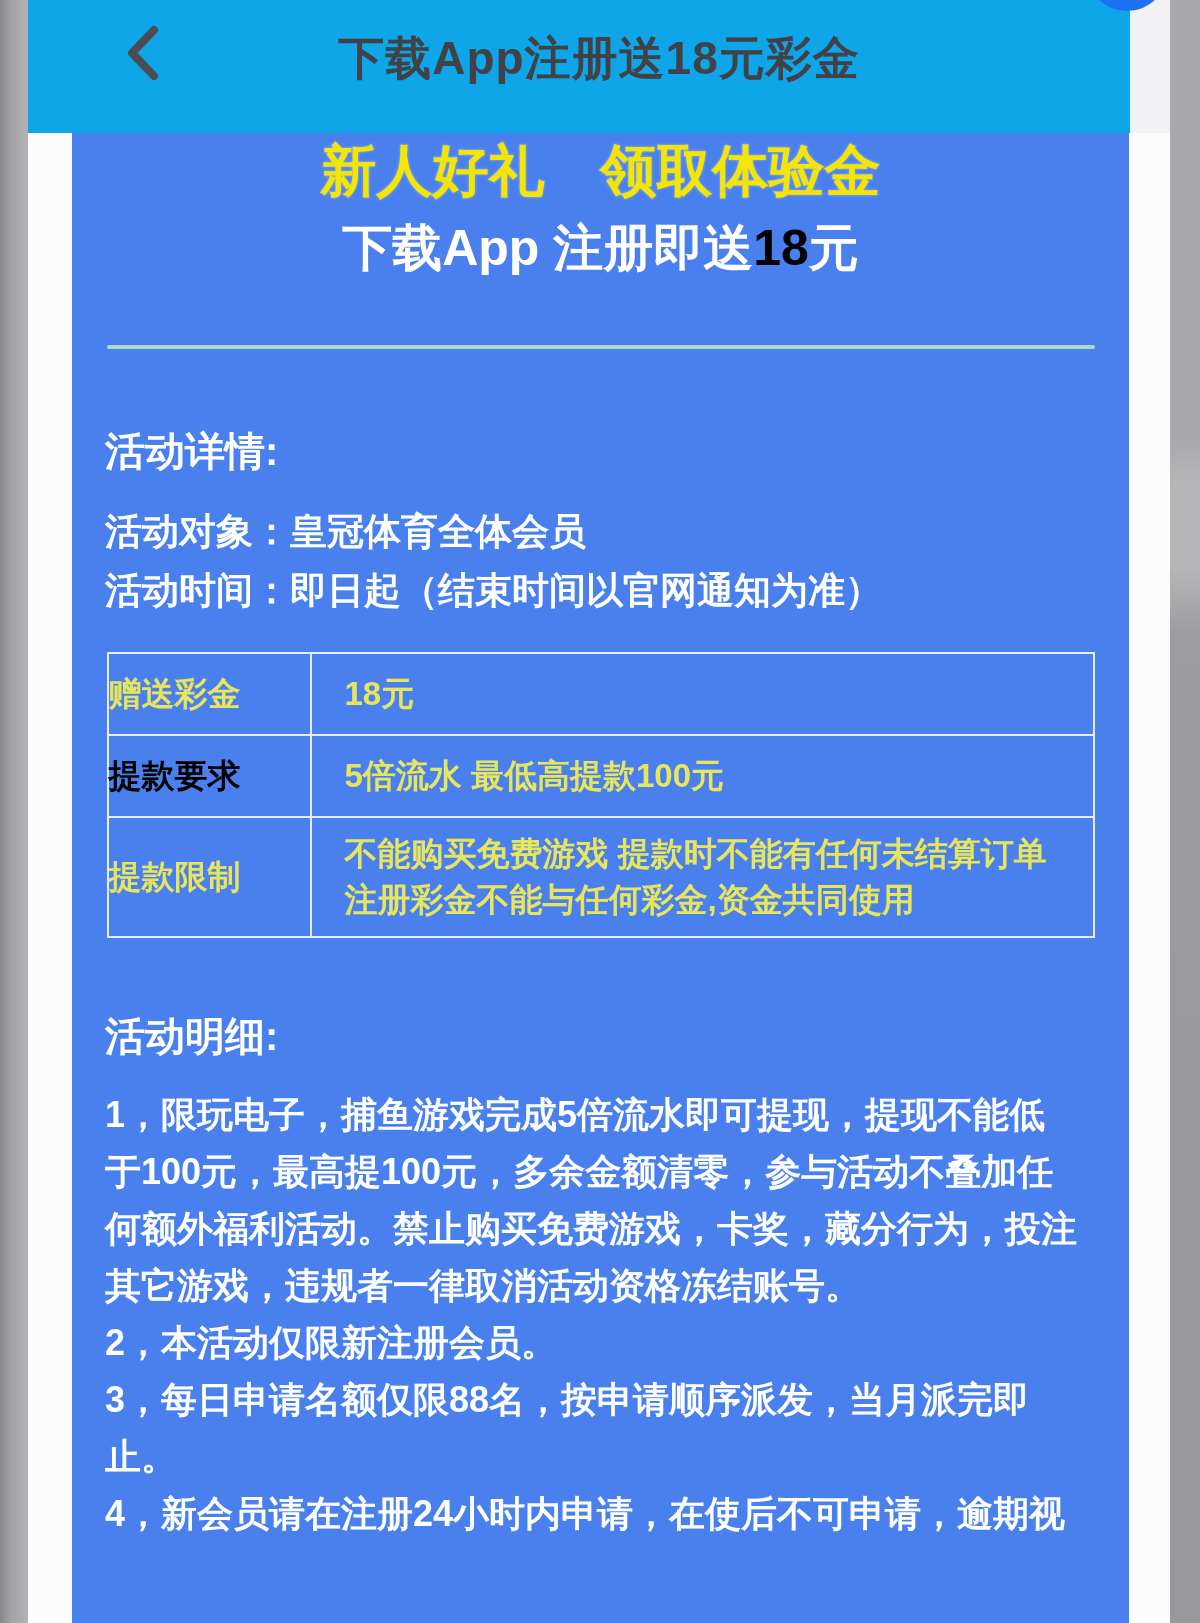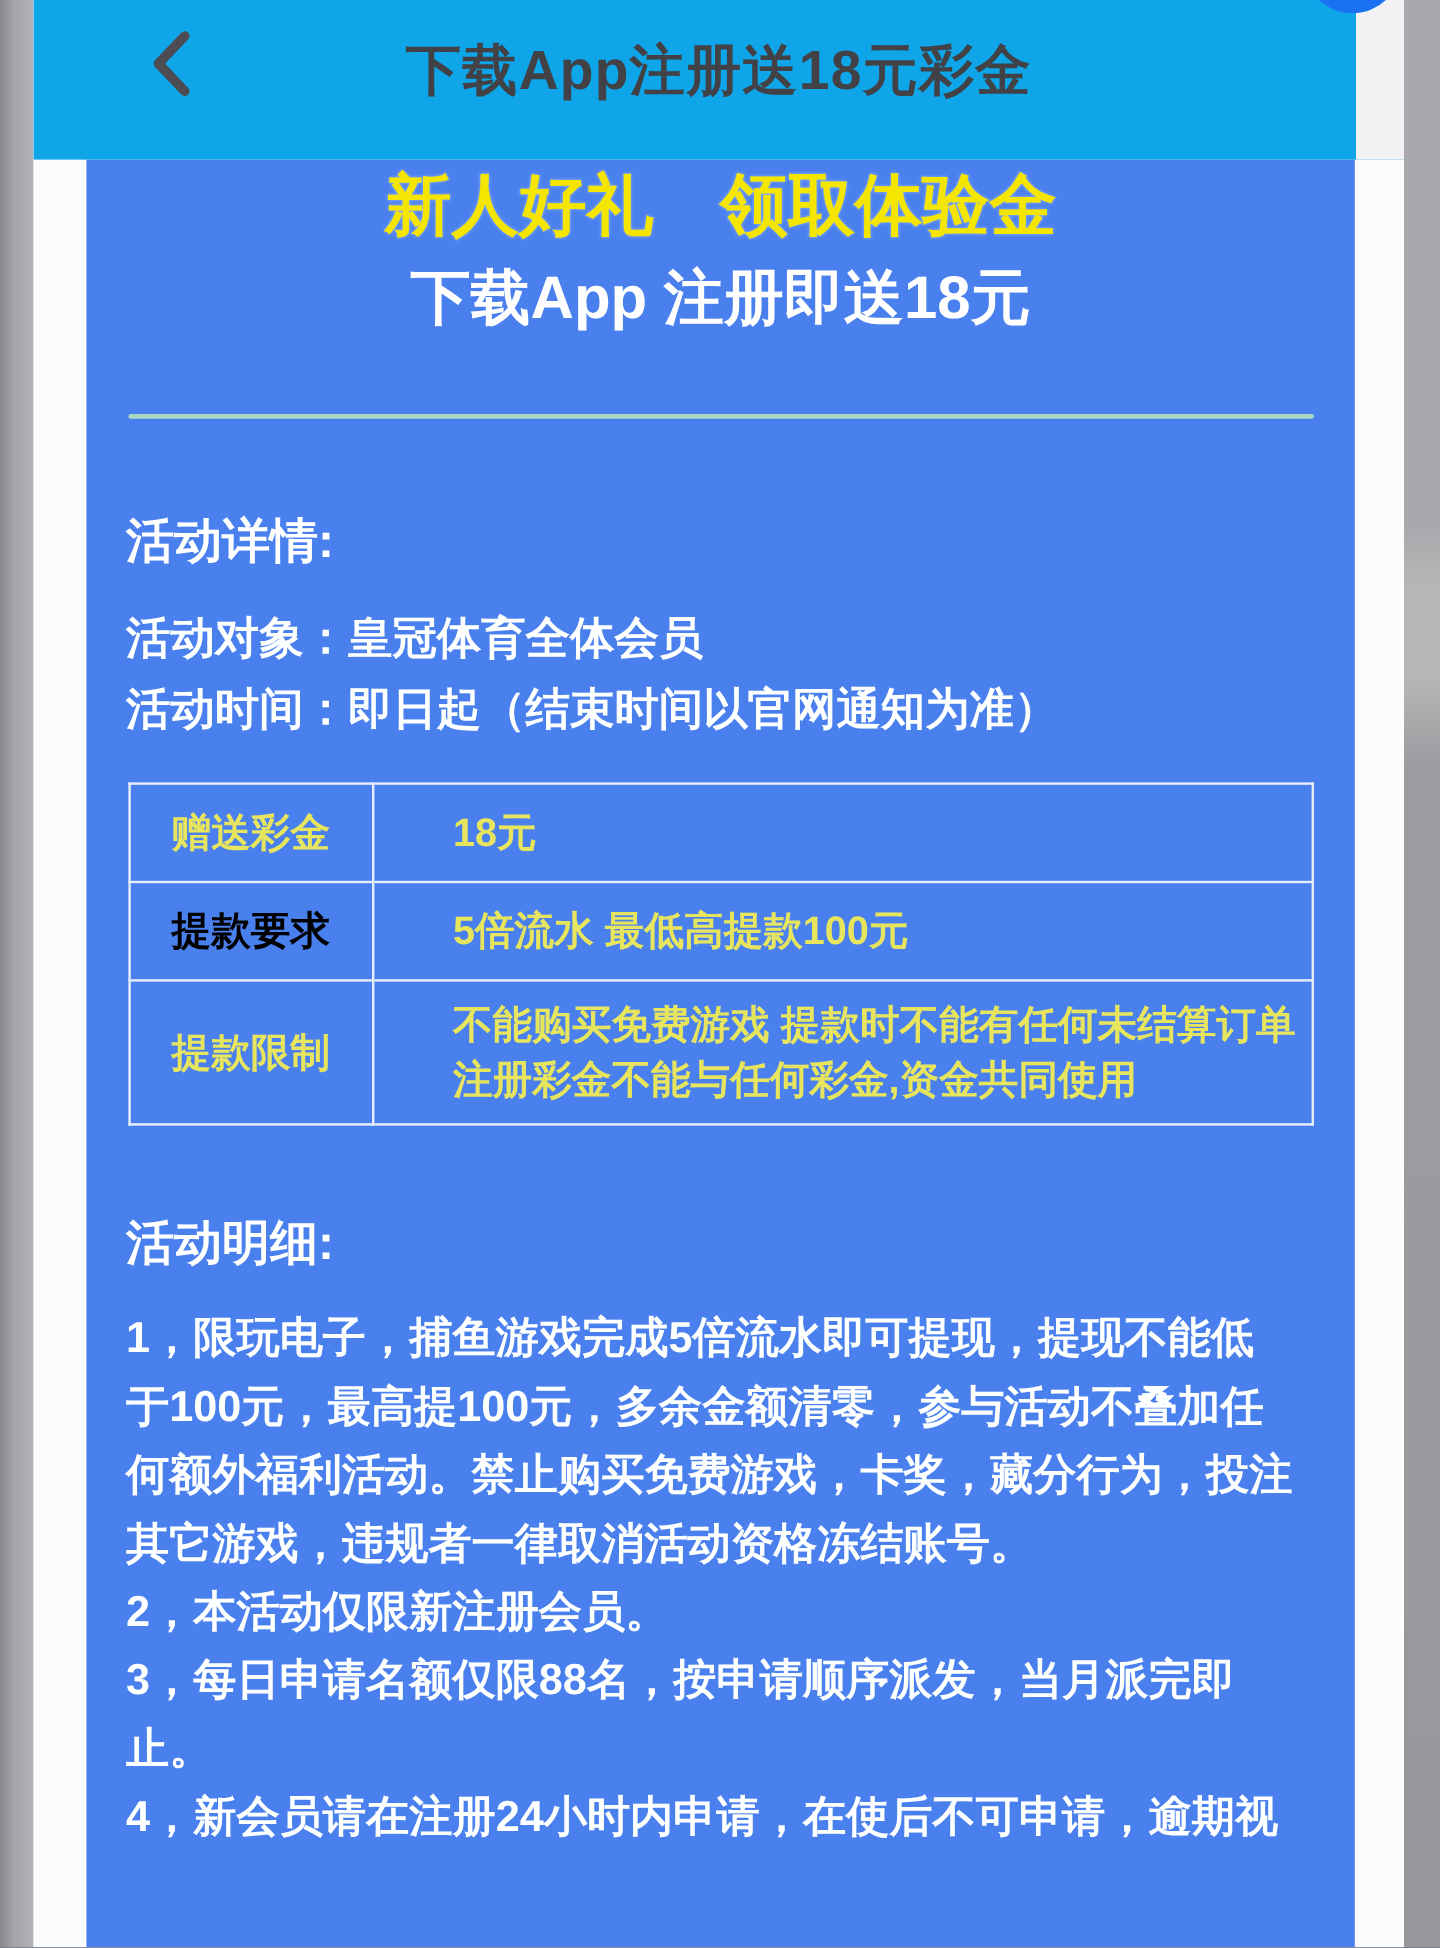--- a/index.html
+++ b/index.html
@@ -116,22 +116,22 @@
     table-layout: fixed;
   }
   .promo-table td {
     border: 2px solid #e6eefb;
     vertical-align: middle;
     font-size: 33px; font-weight: 600;
     color: #e7e55e;
     white-space: pre-line;
     line-height: 46px;
   }
-  .col-label { width: 203px; text-align: center; }
-  .col-value { padding-left: 66px; padding-right: 12px; }
+  .col-label { width: 203px; text-align: left; }
+  .col-value { padding-left: 33px; padding-right: 12px; }
   .row-1 td { height: 82px; }
   .row-2 td { height: 82px; }
   .row-3 td { height: 120px; }
 
   .rules-heading { margin-top: 70px; }
   .rules { margin-top: 22px; }
   .rule-item {
     font-size: 36px; font-weight: 600;
     line-height: 57px;
     white-space: pre-line;
@@ -158,21 +158,21 @@
         </span>
       </button>
       <div class="appbar-title">下载App注册送18元彩金</div>
       <div class="notif-dot" style="background: rgb(26, 114, 242);"></div>
     </div>
 
     <div class="panel" style="background: rgb(74, 128, 238);">
 
       <div class="headline" style="color: rgb(244, 230, 0);">新人好礼　领取体验金</div>
 
-      <div class="subtitle"><span>下载App 注册即送</span><span class="hl" style="color: #ffffff;">18</span><span>元</span></div>
+      <div class="subtitle"><span>下载App 注册即送</span><span class="hl" style="color: #000000;">18</span><span>元</span></div>
 
       <div class="divider" style="background: rgb(169, 219, 196);"></div>
 
       <div class="section-heading details-heading">活动详情:</div>
 
       <div class="details">
         <div class="detail-line">活动对象：皇冠体育全体会员</div>
         <div class="detail-line">活动时间：即日起（结束时间以官网通知为准）</div>
       </div>
 

